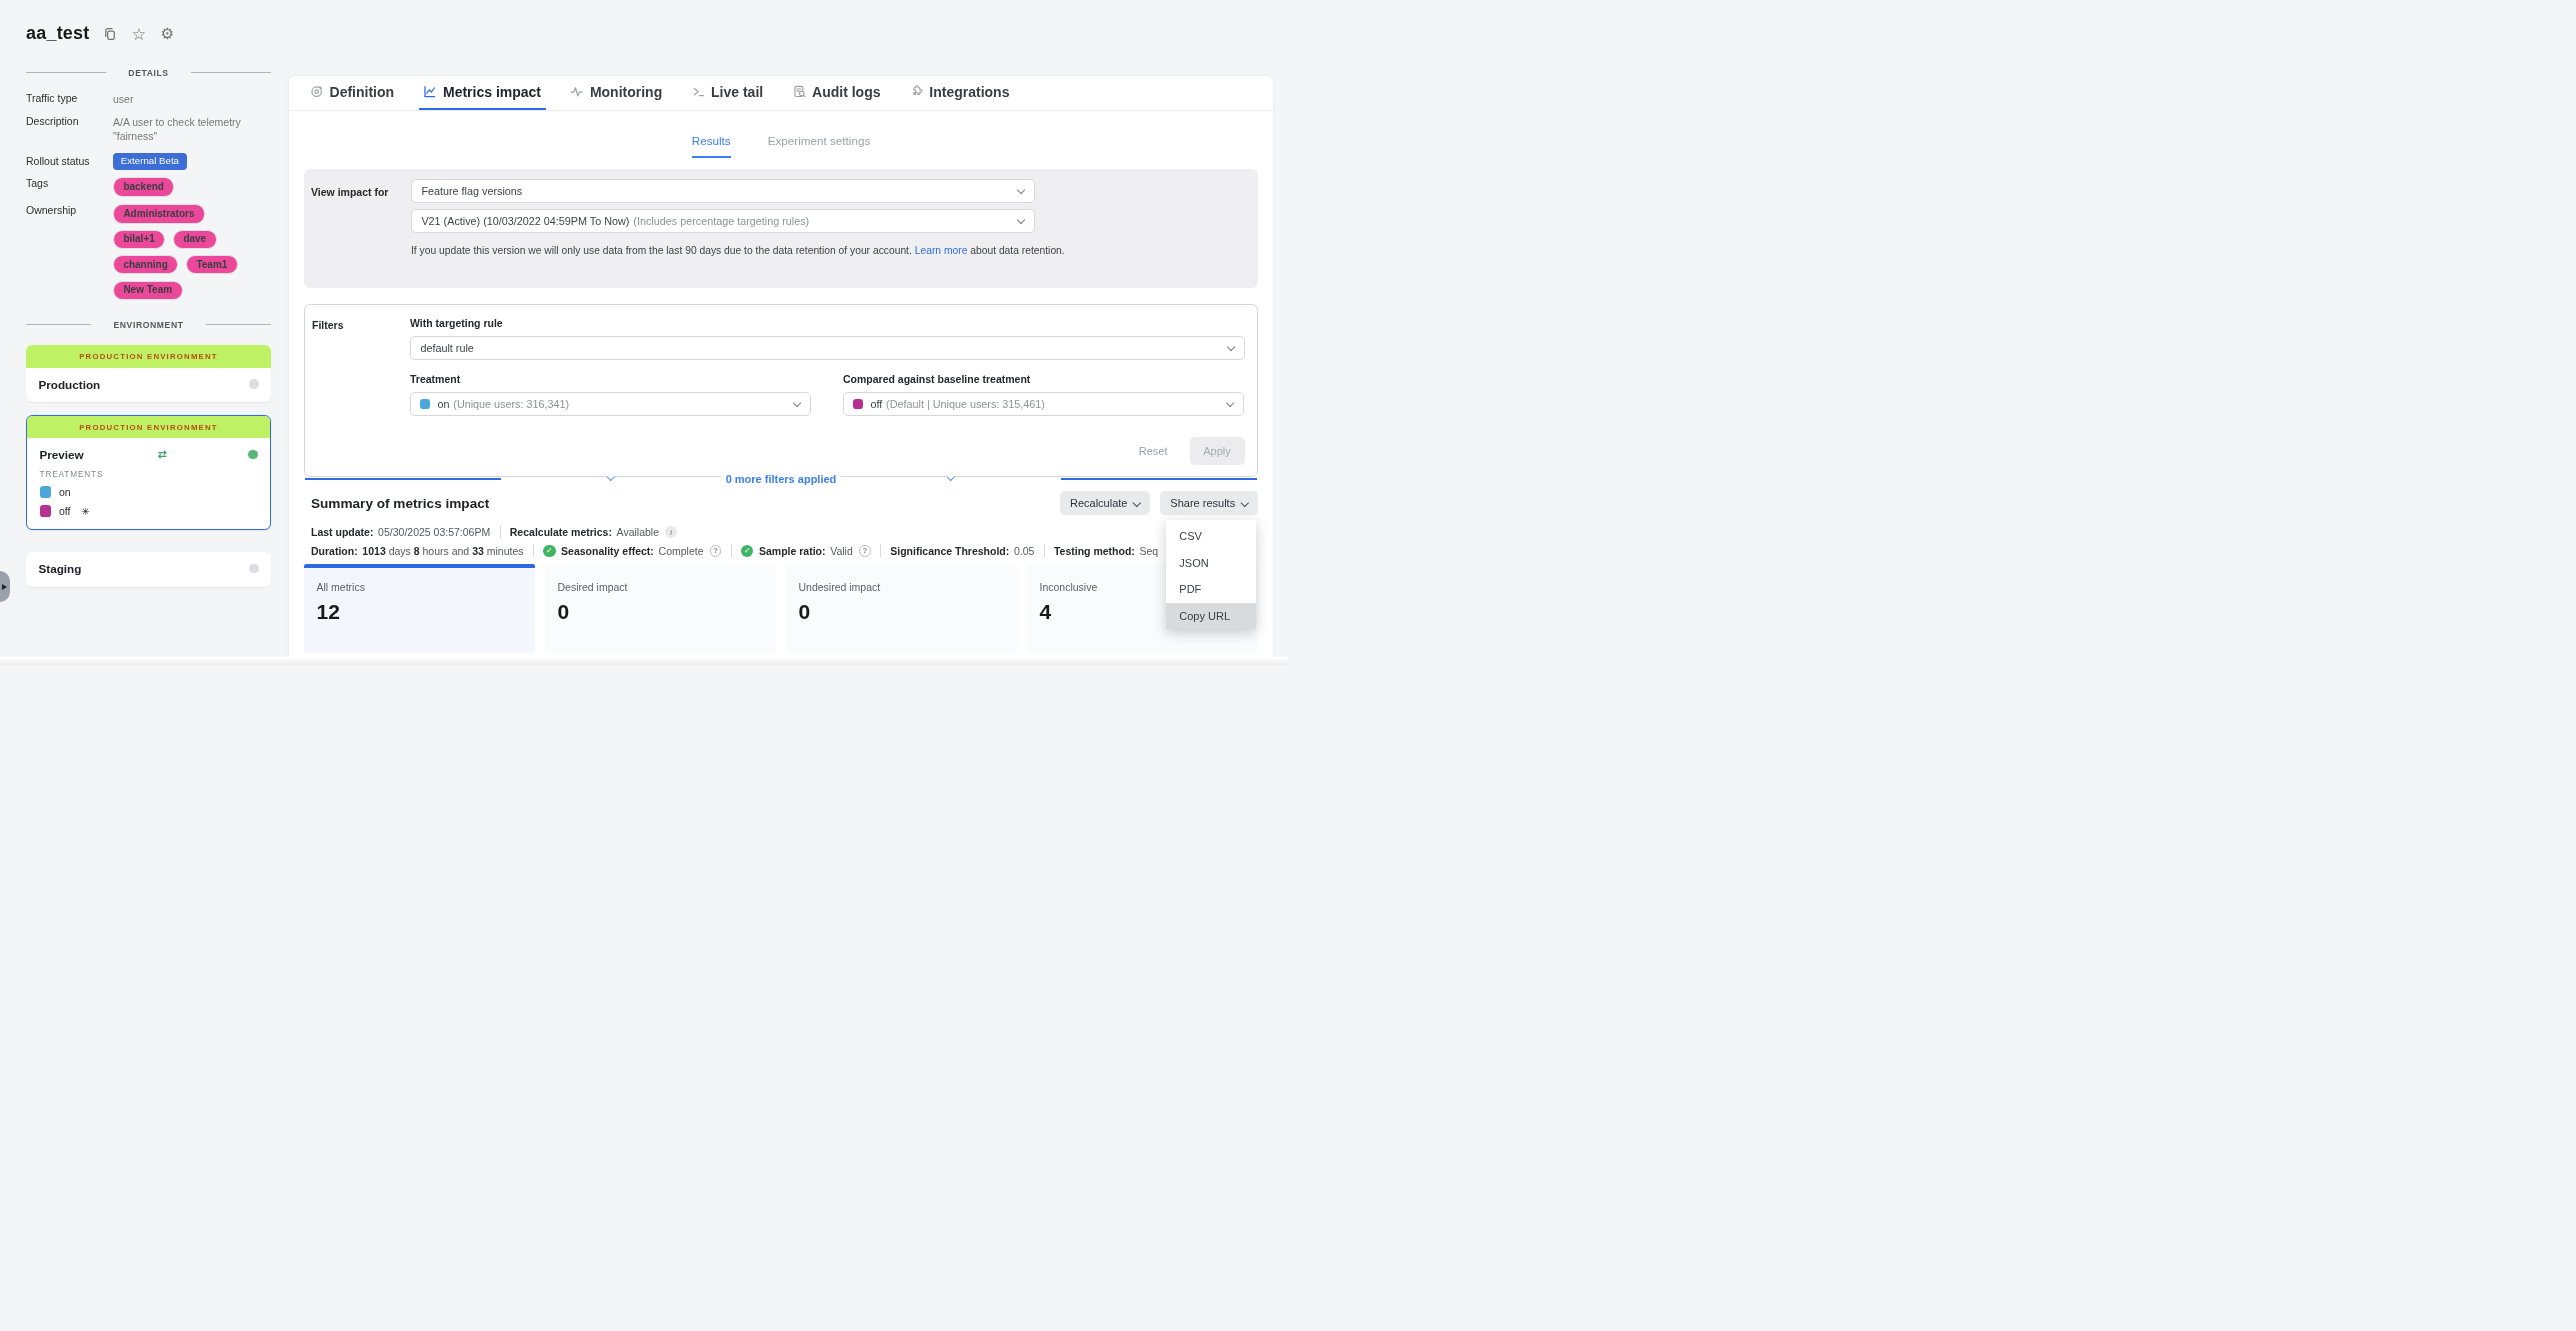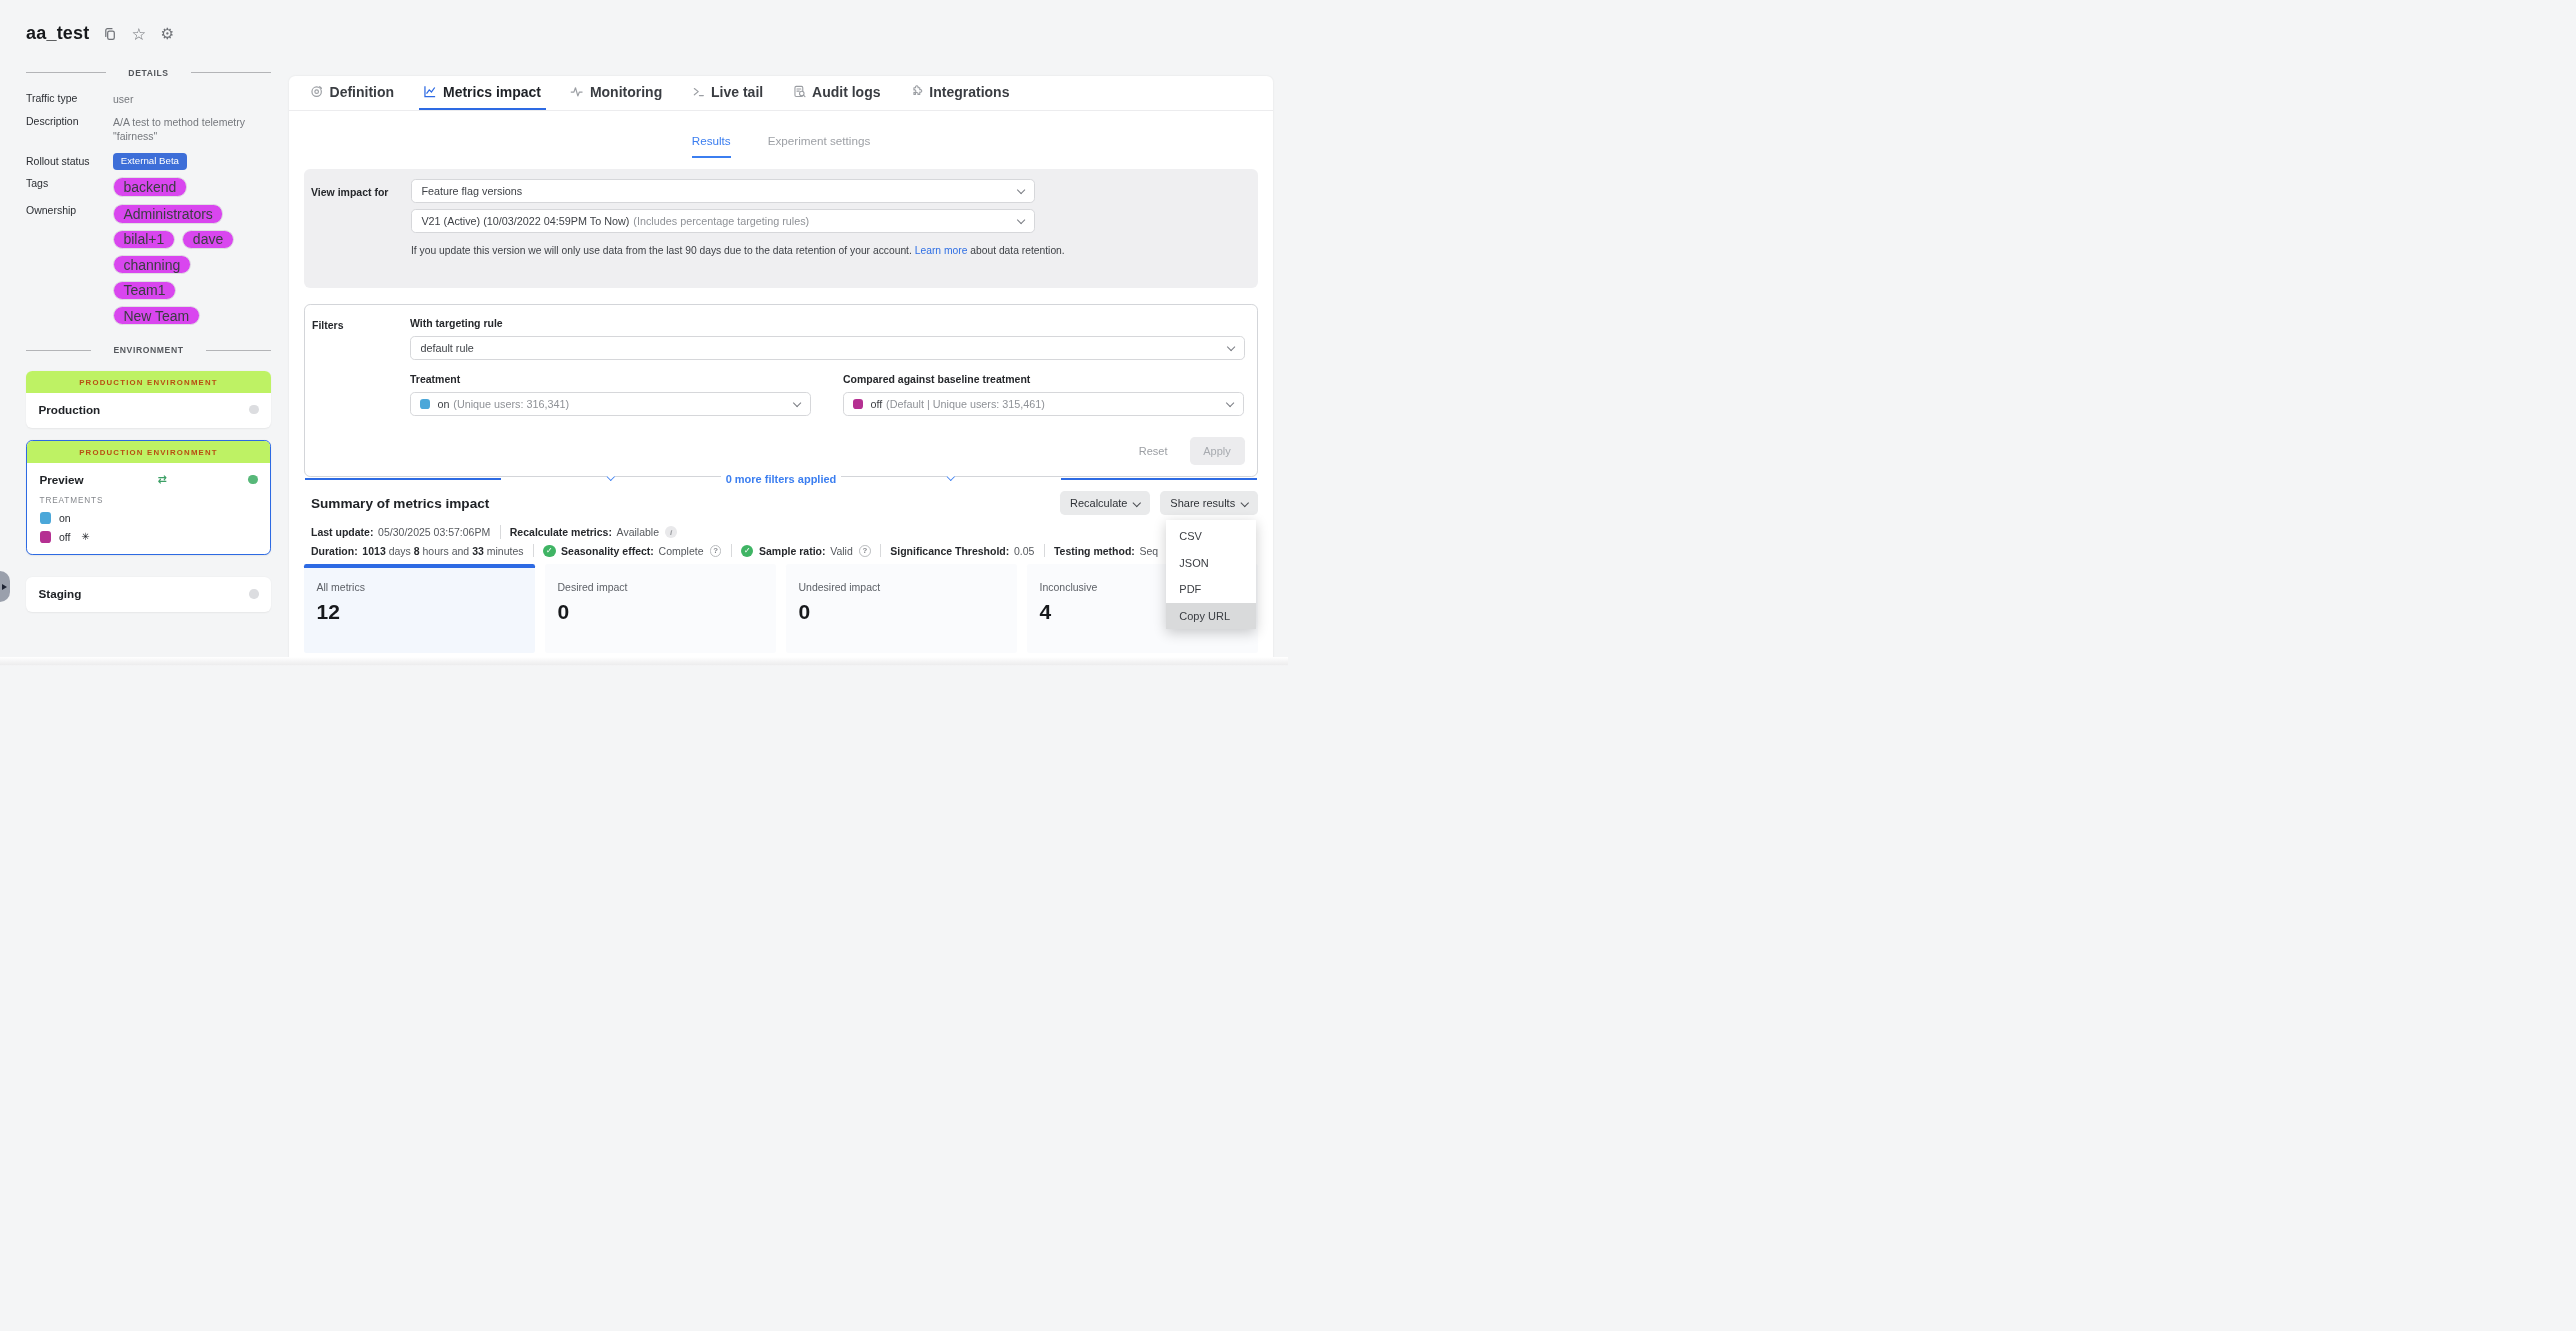--- a/index.html
+++ b/index.html
@@ -13,21 +13,21 @@
   .flag-title { font-size:18px; font-weight:700; color:#17191c; letter-spacing:0.2px; }
   .hicon { color:#6f7277; font-size:14px; line-height:1; cursor:pointer; display:inline-flex; align-items:center; }
   .divider { display:flex; align-items:center; gap:22px; margin-top:23.4px; color:#54575c; font-size:8.6px; font-weight:700; letter-spacing:0.6px; }
   .divider .ln { flex:1; height:0.8px; background:#b3b4b7; }
   .details { margin-top:14px; }
   .detail-row { display:grid; grid-template-columns:87px 1fr; margin-bottom:9.4px; font-size:10.5px; }
   .detail-label { color:#2b2e33; }
   .detail-value { color:#75787d; line-height:14px; }
   .badge-rollout { display:inline-block; background:#3d6ed8; color:#fff; font-size:9.7px; border-radius:3.9px; padding:2.3px 7.8px; line-height:12.5px; }
   .pills { display:flex; flex-wrap:wrap; gap:6.2px 7.8px; }
-  .pill { background:#d946ef; border:0.8px solid #dfe0e2; border-radius:9.4px; padding:1.6px 9.4px; font-size:14px; color:#3a3d42; line-height:14px; }
+  .pill { background:#ec4899; border:0.8px solid #dfe0e2; border-radius:9.4px; padding:1.6px 9.4px; font-size:10px; color:#3a3d42; line-height:14px;font-weight:bold; }
   .env-card { background:#fff; border-radius:6.2px; box-shadow:0 0.8px 1.6px rgba(0,0,0,0.06); margin-top:12.5px; overflow:hidden; }
   .env-card.first { margin-top:15.6px; }
   .env-banner { background:#bef264; color:#b84e12; font-size:7.8px; font-weight:700; letter-spacing:1.2px; text-align:center; padding:7px 0 6.2px; }
   .env-body { padding:10px 12.5px 11.7px; }
   .env-name-row { display:flex; align-items:center; }
   .env-name { font-size:11.7px; font-weight:700; color:#202327; }
   .status-dot { width:9.4px; height:9.4px; border-radius:50%; background:#dcdde0; margin-left:auto; }
   .status-dot.green { background:#57b879; }
   .swap { color:#3da066; font-size:11px; font-weight:700; margin-left:auto; margin-right:7.8px; }
   .env-card.selected { border:1.2px solid #2d6ae3; }
@@ -132,21 +132,21 @@
         <span class="ln"></span>
     </div>
 
     <div class="details">
       <div class="detail-row">
         <span class="detail-label">Traffic type</span>
         <span class="detail-value">user</span>
       </div>
       <div class="detail-row">
         <span class="detail-label">Description</span>
-        <span class="detail-value" style="width:139px;">A/A test to method telemetry "fairness"</span>
+        <span class="detail-value" style="width:139px;">A/A user to check telemetry "fairness"</span>
       </div>
       <div class="detail-row" style="align-items:center; margin-bottom:7.8px;">
         <span class="detail-label">Rollout status</span>
         <span><span class="badge-rollout">External Beta</span></span>
       </div>
       <div class="detail-row" style="margin-bottom:7.8px;">
         <span class="detail-label">Tags</span>
         <span class="pills">
           <span class="pill">backend</span>
         </span>

